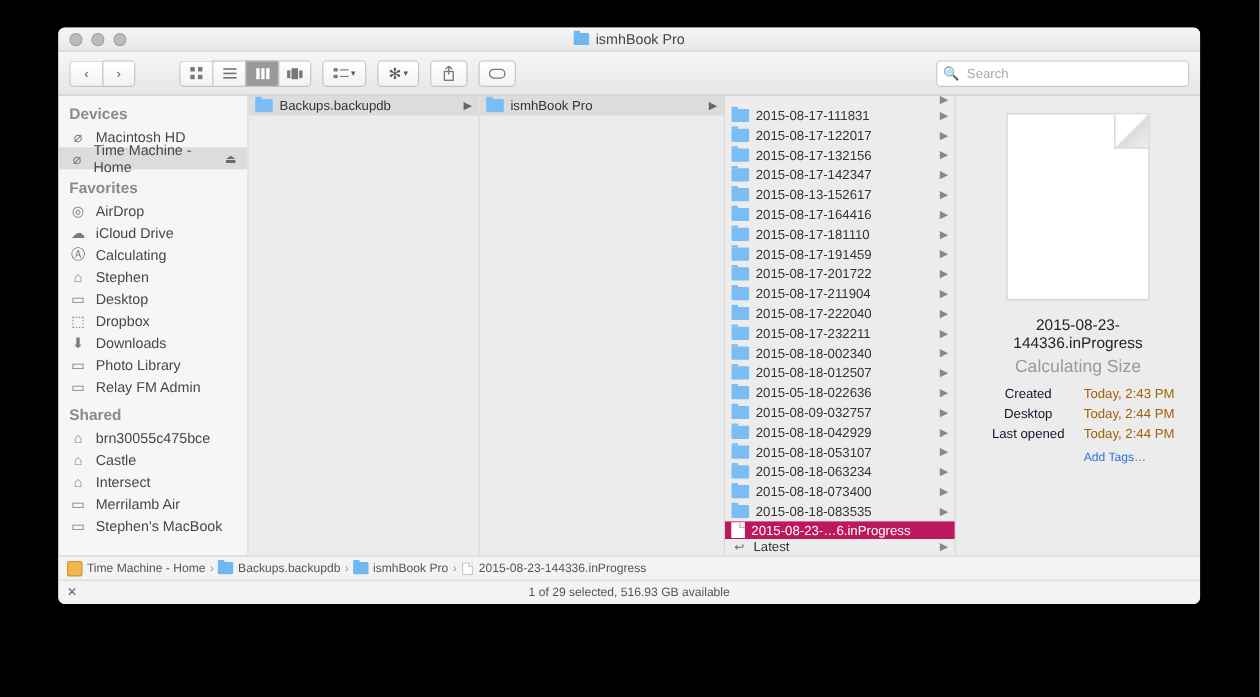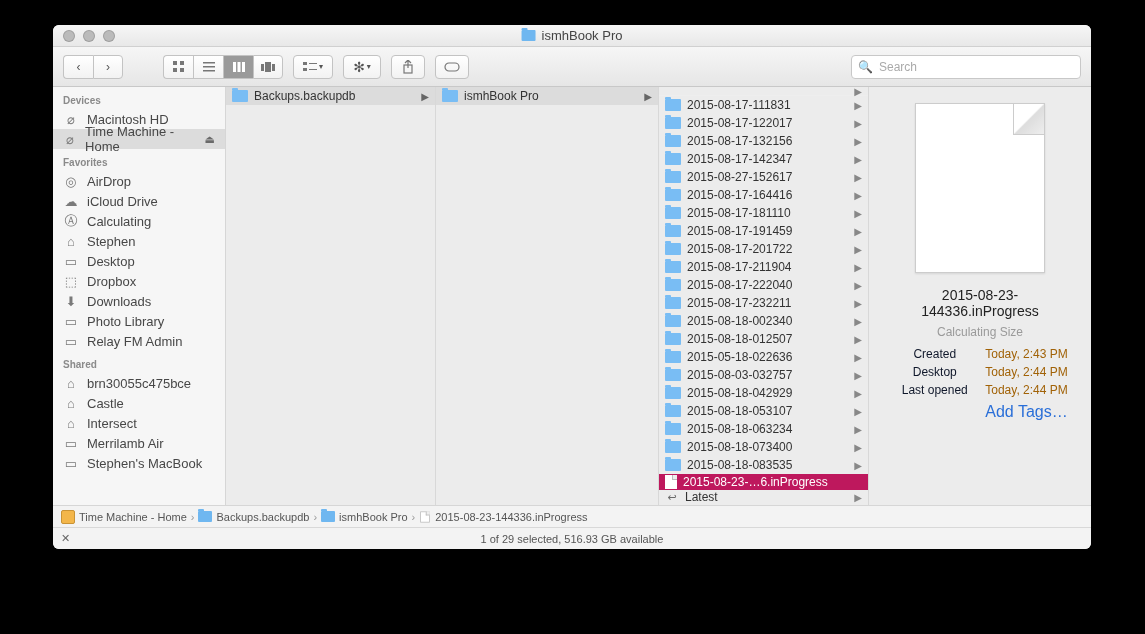--- a/index.html
+++ b/index.html
@@ -18,21 +18,21 @@
   .seggrp .segbtn:first-child { border-top-left-radius:4px; border-bottom-left-radius:4px;}
   .seggrp .segbtn:last-child { border-top-right-radius:4px; border-bottom-right-radius:4px; border-right:1px solid #c3c3c3;}
   .segbtn.active { background:#9a9a9a; color:#fff;}
   .segbtn { width:30px;}
   .btn { width:34px; }
   .spacer { flex:1;}
   .search { width:230px; height:24px; border:1px solid #c8c8c8; border-radius:4px; background:#fff; display:flex; align-items:center; padding:0 6px; gap:6px; color:#aaa; font-size:12px;}
   .columns { flex:1; display:flex; overflow:hidden; min-height:0;}
   
   .sidebar { width:173px; background:#f6f6f6; border-right:1px solid #d6d6d6; overflow-y:auto; font-size:13px;}
-  .sb-head { color:#8a8a8a; font-size:10px; font-weight:600; padding:8px 10px 3px 10px;}
+  .sb-head { color:#8a8a8a; font-size:14px; font-weight:600; padding:8px 10px 3px 10px;}
   .sb-item { display:flex; align-items:center; gap:8px; padding:2px 10px; height:20px; color:#474747; cursor:default;}
   .sb-item.selected { background:#dcdcdc;}
   .sb-item .eject { margin-left:auto; font-size:11px; color:#6a6a6a;}
   .sb-ico { width:16px; text-align:center; color:#7a7a7a; font-size:13px;}
   
   .col { border-right:1px solid #d8d8d8; display:flex; flex-direction:column; overflow:hidden;}
   .col1 { width:210px;} .col2 { width:223px;} .col3 { width:210px;} .col4 { flex:1;}
   .row { display:flex; align-items:center; gap:6px; height:18px; padding:0 6px; font-size:12px; color:#333; cursor:default;}
   .row.path { background:#dcdcdc;}
   .row.selected { background:#be185d; color:#fff;}
@@ -43,26 +43,26 @@
   .docico { width:12px; height:14px; background:#fff; border:1px solid #bbb; position:relative; display:inline-block; flex:none;}
   .docico::after { content:""; position:absolute; top:-1px; right:-1px; width:4px; height:4px; background:#eee; border-left:1px solid #bbb; border-bottom:1px solid #bbb;}
   .row.selected .docico { border-color:#fff; background:#fff;}
   .diskico { width:14px; height:14px; background:#f3b64a; border-radius:2px; display:inline-block; flex:none; border:1px solid #c99336;}
   .list { overflow-y:auto; overflow-x:hidden; }
   
   .preview { padding:16px 16px 8px 16px; display:flex; flex-direction:column; align-items:center; }
   .previewdoc { width:130px; height:170px; background:#fff; border:1px solid #ccc; position:relative; box-shadow:0 1px 2px rgba(0,0,0,.1);}
   .previewdoc::after { content:""; position:absolute; top:0; right:0; width:30px; height:30px; background:linear-gradient(135deg,#fff 0%,#fff 48%,#ddd 52%,#eee 100%); border-left:1px solid #ccc; border-bottom:1px solid #ccc;}
   .pname { font-size:14px; margin-top:14px; text-align:center; color:#222;}
-  .calc { font-size:12px; color:#9a9a9a; margin-top:6px;}
+  .calc { font-size:16px; color:#9a9a9a; margin-top:6px;}
   .meta { margin-top:6px; font-size:12px;}
   .meta-row { display:flex; gap:8px; line-height:18px;}
   .meta-row .k { width:85px; text-align:center; color:#0f172a;}
   .meta-row .v { color:#a16207;}
-  .addtags { color:#2a6fd8; font-size:16px; margin-top:4px; text-align:right;}
+  .addtags { color:#2a6fd8; font-size:11px; margin-top:4px; text-align:right;}
   
   .pathbar { height:22px; background:#f3f3f3; border-top:1px solid #d6d6d6; display:flex; align-items:center; padding:0 8px; font-size:11px; color:#555; gap:4px; overflow:hidden;}
   .pathbar .sep { color:#999;}
   
   .statusbar { height:22px; background:#f3f3f3; border-top:1px solid #d8d8d8; display:flex; align-items:center; justify-content:center; font-size:11px; color:#555; position:relative;}
   .statusbar .x { position:absolute; left:8px; color:#666;}
   .chev { font-size:12px;}
   .name { white-space:nowrap; overflow:hidden; text-overflow:ellipsis; }
   .row .name { flex:1; }
   .toolbar svg, .sb-ico svg { display:block;}
@@ -267,21 +267,21 @@
             <span class="name">2015-08-17-132156</span>
             <span class="arrow">▶</span>
           </div>
           <div class="row">
             <span class="fold"></span>
             <span class="name">2015-08-17-142347</span>
             <span class="arrow">▶</span>
           </div>
           <div class="row">
             <span class="fold"></span>
-            <span class="name">2015-08-27-152617</span>
+            <span class="name">2015-08-13-152617</span>
             <span class="arrow">▶</span>
           </div>
           <div class="row">
             <span class="fold"></span>
             <span class="name">2015-08-17-164416</span>
             <span class="arrow">▶</span>
           </div>
           <div class="row">
             <span class="fold"></span>
             <span class="name">2015-08-17-181110</span>
@@ -322,21 +322,21 @@
             <span class="name">2015-08-18-012507</span>
             <span class="arrow">▶</span>
           </div>
           <div class="row">
             <span class="fold"></span>
             <span class="name">2015-05-18-022636</span>
             <span class="arrow">▶</span>
           </div>
           <div class="row">
             <span class="fold"></span>
-            <span class="name">2015-08-03-032757</span>
+            <span class="name">2015-08-09-032757</span>
             <span class="arrow">▶</span>
           </div>
           <div class="row">
             <span class="fold"></span>
             <span class="name">2015-08-18-042929</span>
             <span class="arrow">▶</span>
           </div>
           <div class="row">
             <span class="fold"></span>
             <span class="name">2015-08-18-053107</span>

